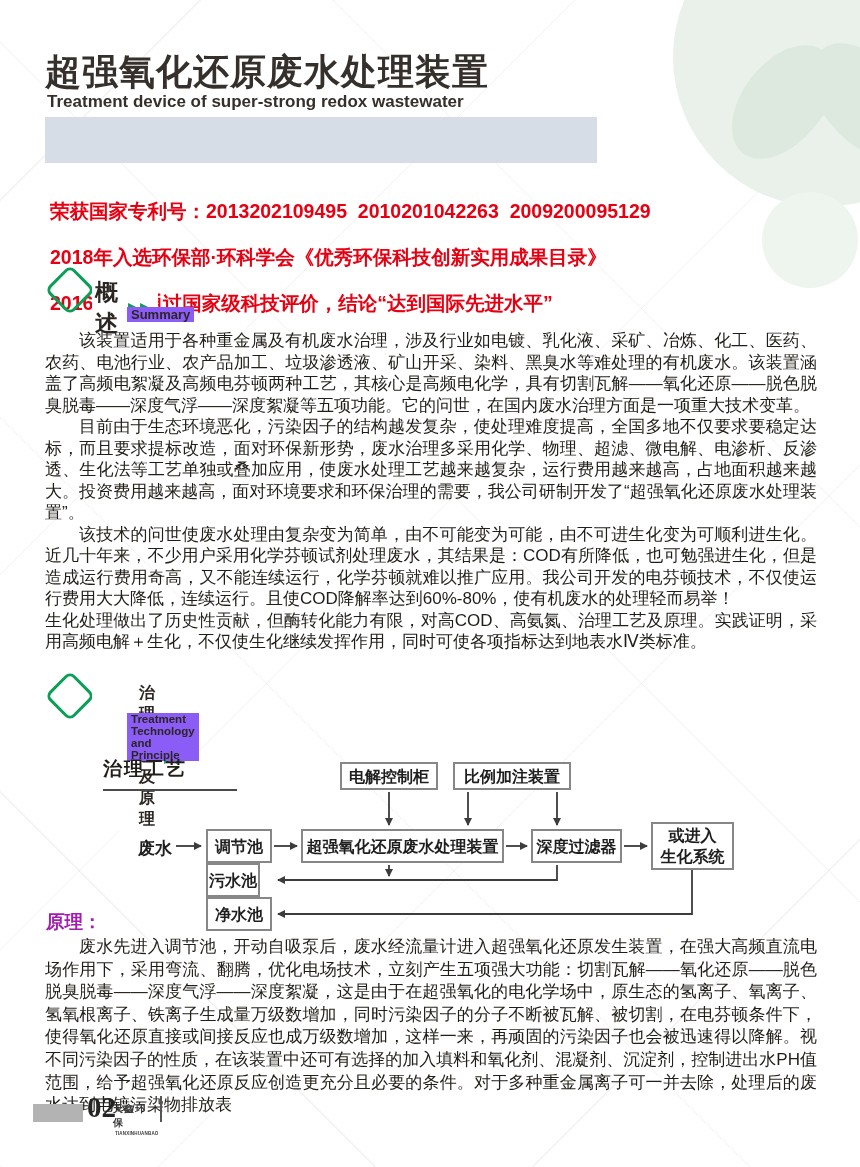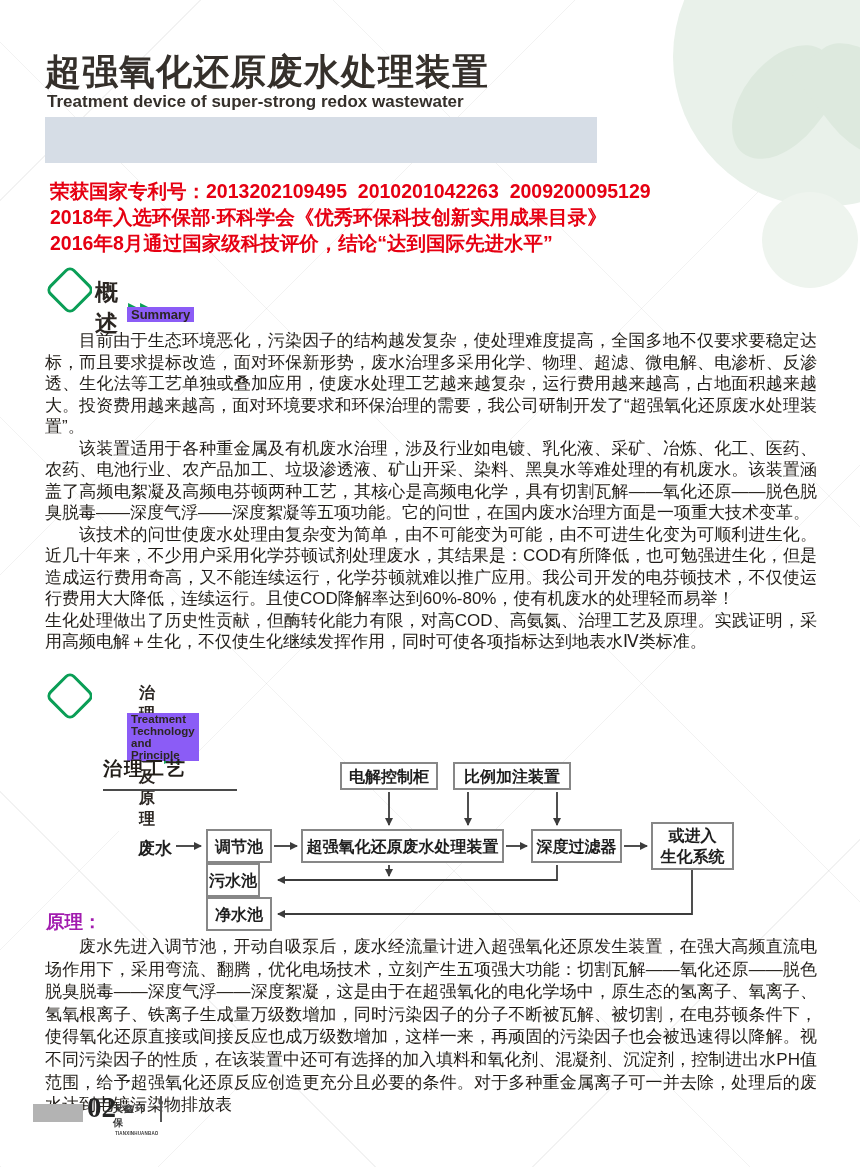--- a/index.html
+++ b/index.html
@@ -33,21 +33,21 @@
   .page-title {
     left:45px; top:48px; font-size:36px; font-weight:900; letter-spacing:1px;
     color:#35302b;
   }
   .page-subtitle { left:47px; top:92px; font-size:17px; font-weight:700; color:#35302b; }
   .banner { left:45px; top:117px; width:552px; height:46px; background:var(--banner-blue,#d6dde6); }
 
   .awards { left:50px; top:178px; width:780px; }
   .award-line {
     font-size:19.5px; font-weight:700; color:var(--award-red,#e60012);
-    line-height:26px; white-space:pre-wrap;
+    line-height:26px; white-space:pre-wrap;margin-top:20px;
   }
 
   .section-header { left:0; top:0; }
   .diamond {
     position:absolute; width:36px; height:36px; box-sizing:border-box;
     border:3.5px solid var(--accent-green,#0a9e56); border-radius:7px; transform:rotate(45deg);
     background:transparent;
   }
   .sh-row {
     position:absolute; display:flex; align-items:center; background:#ffffff; padding:1px 6px 1px 3px;
@@ -123,22 +123,22 @@
   <div class="layer section-header">
     <span class="diamond" style="left:52px; top:272px;"></span>
     <div class="sh-row" style="left:92px; top:276px;">
       <span class="sh-title">概 述</span>
       <span class="sh-arrows">▶▶</span>
     </div>
     <div class="sh-sub" style="left:127px; top:307px; font-size:13px;">Summary</div>
   </div>
 
   <div class="layer paras">
+    <p class="para indent">该装置适用于各种重金属及有机废水治理，涉及行业如电镀、乳化液、采矿、冶炼、化工、医药、农药、电池行业、农产品加工、垃圾渗透液、矿山开采、染料、黑臭水等难处理的有机废水。该装置涵盖了高频电絮凝及高频电芬顿两种工艺，其核心是高频电化学，具有切割瓦解——氧化还原——脱色脱臭脱毒——深度气浮——深度絮凝等五项功能。它的问世，在国内废水治理方面是一项重大技术变革。</p>
     <p class="para indent">目前由于生态环境恶化，污染因子的结构越发复杂，使处理难度提高，全国多地不仅要求要稳定达标，而且要求提标改造，面对环保新形势，废水治理多采用化学、物理、超滤、微电解、电渗析、反渗透、生化法等工艺单独或叠加应用，使废水处理工艺越来越复杂，运行费用越来越高，占地面积越来越大。投资费用越来越高，面对环境要求和环保治理的需要，我公司研制开发了“超强氧化还原废水处理装置”。</p>
-    <p class="para indent">该装置适用于各种重金属及有机废水治理，涉及行业如电镀、乳化液、采矿、冶炼、化工、医药、农药、电池行业、农产品加工、垃圾渗透液、矿山开采、染料、黑臭水等难处理的有机废水。该装置涵盖了高频电絮凝及高频电芬顿两种工艺，其核心是高频电化学，具有切割瓦解——氧化还原——脱色脱臭脱毒——深度气浮——深度絮凝等五项功能。它的问世，在国内废水治理方面是一项重大技术变革。</p>
     <p class="para indent">该技术的问世使废水处理由复杂变为简单，由不可能变为可能，由不可进生化变为可顺利进生化。近几十年来，不少用户采用化学芬顿试剂处理废水，其结果是：COD有所降低，也可勉强进生化，但是造成运行费用奇高，又不能连续运行，化学芬顿就难以推广应用。我公司开发的电芬顿技术，不仅使运行费用大大降低，连续运行。且使COD降解率达到60%-80%，使有机废水的处理轻而易举！</p>
     <p class="para">生化处理做出了历史性贡献，但酶转化能力有限，对高COD、高氨氮、治理工艺及原理。实践证明，采用高频电解＋生化，不仅使生化继续发挥作用，同时可使各项指标达到地表水Ⅳ类标准。</p>
   </div>
 
   <div class="layer section-header">
     <span class="diamond" style="left:52px; top:678px;"></span>
     <div class="sh-row" style="left:92px; top:682px;">
       <span class="sh-title small">治理工艺及原理</span>
       <span class="sh-arrows">▶▶</span>
     </div>

